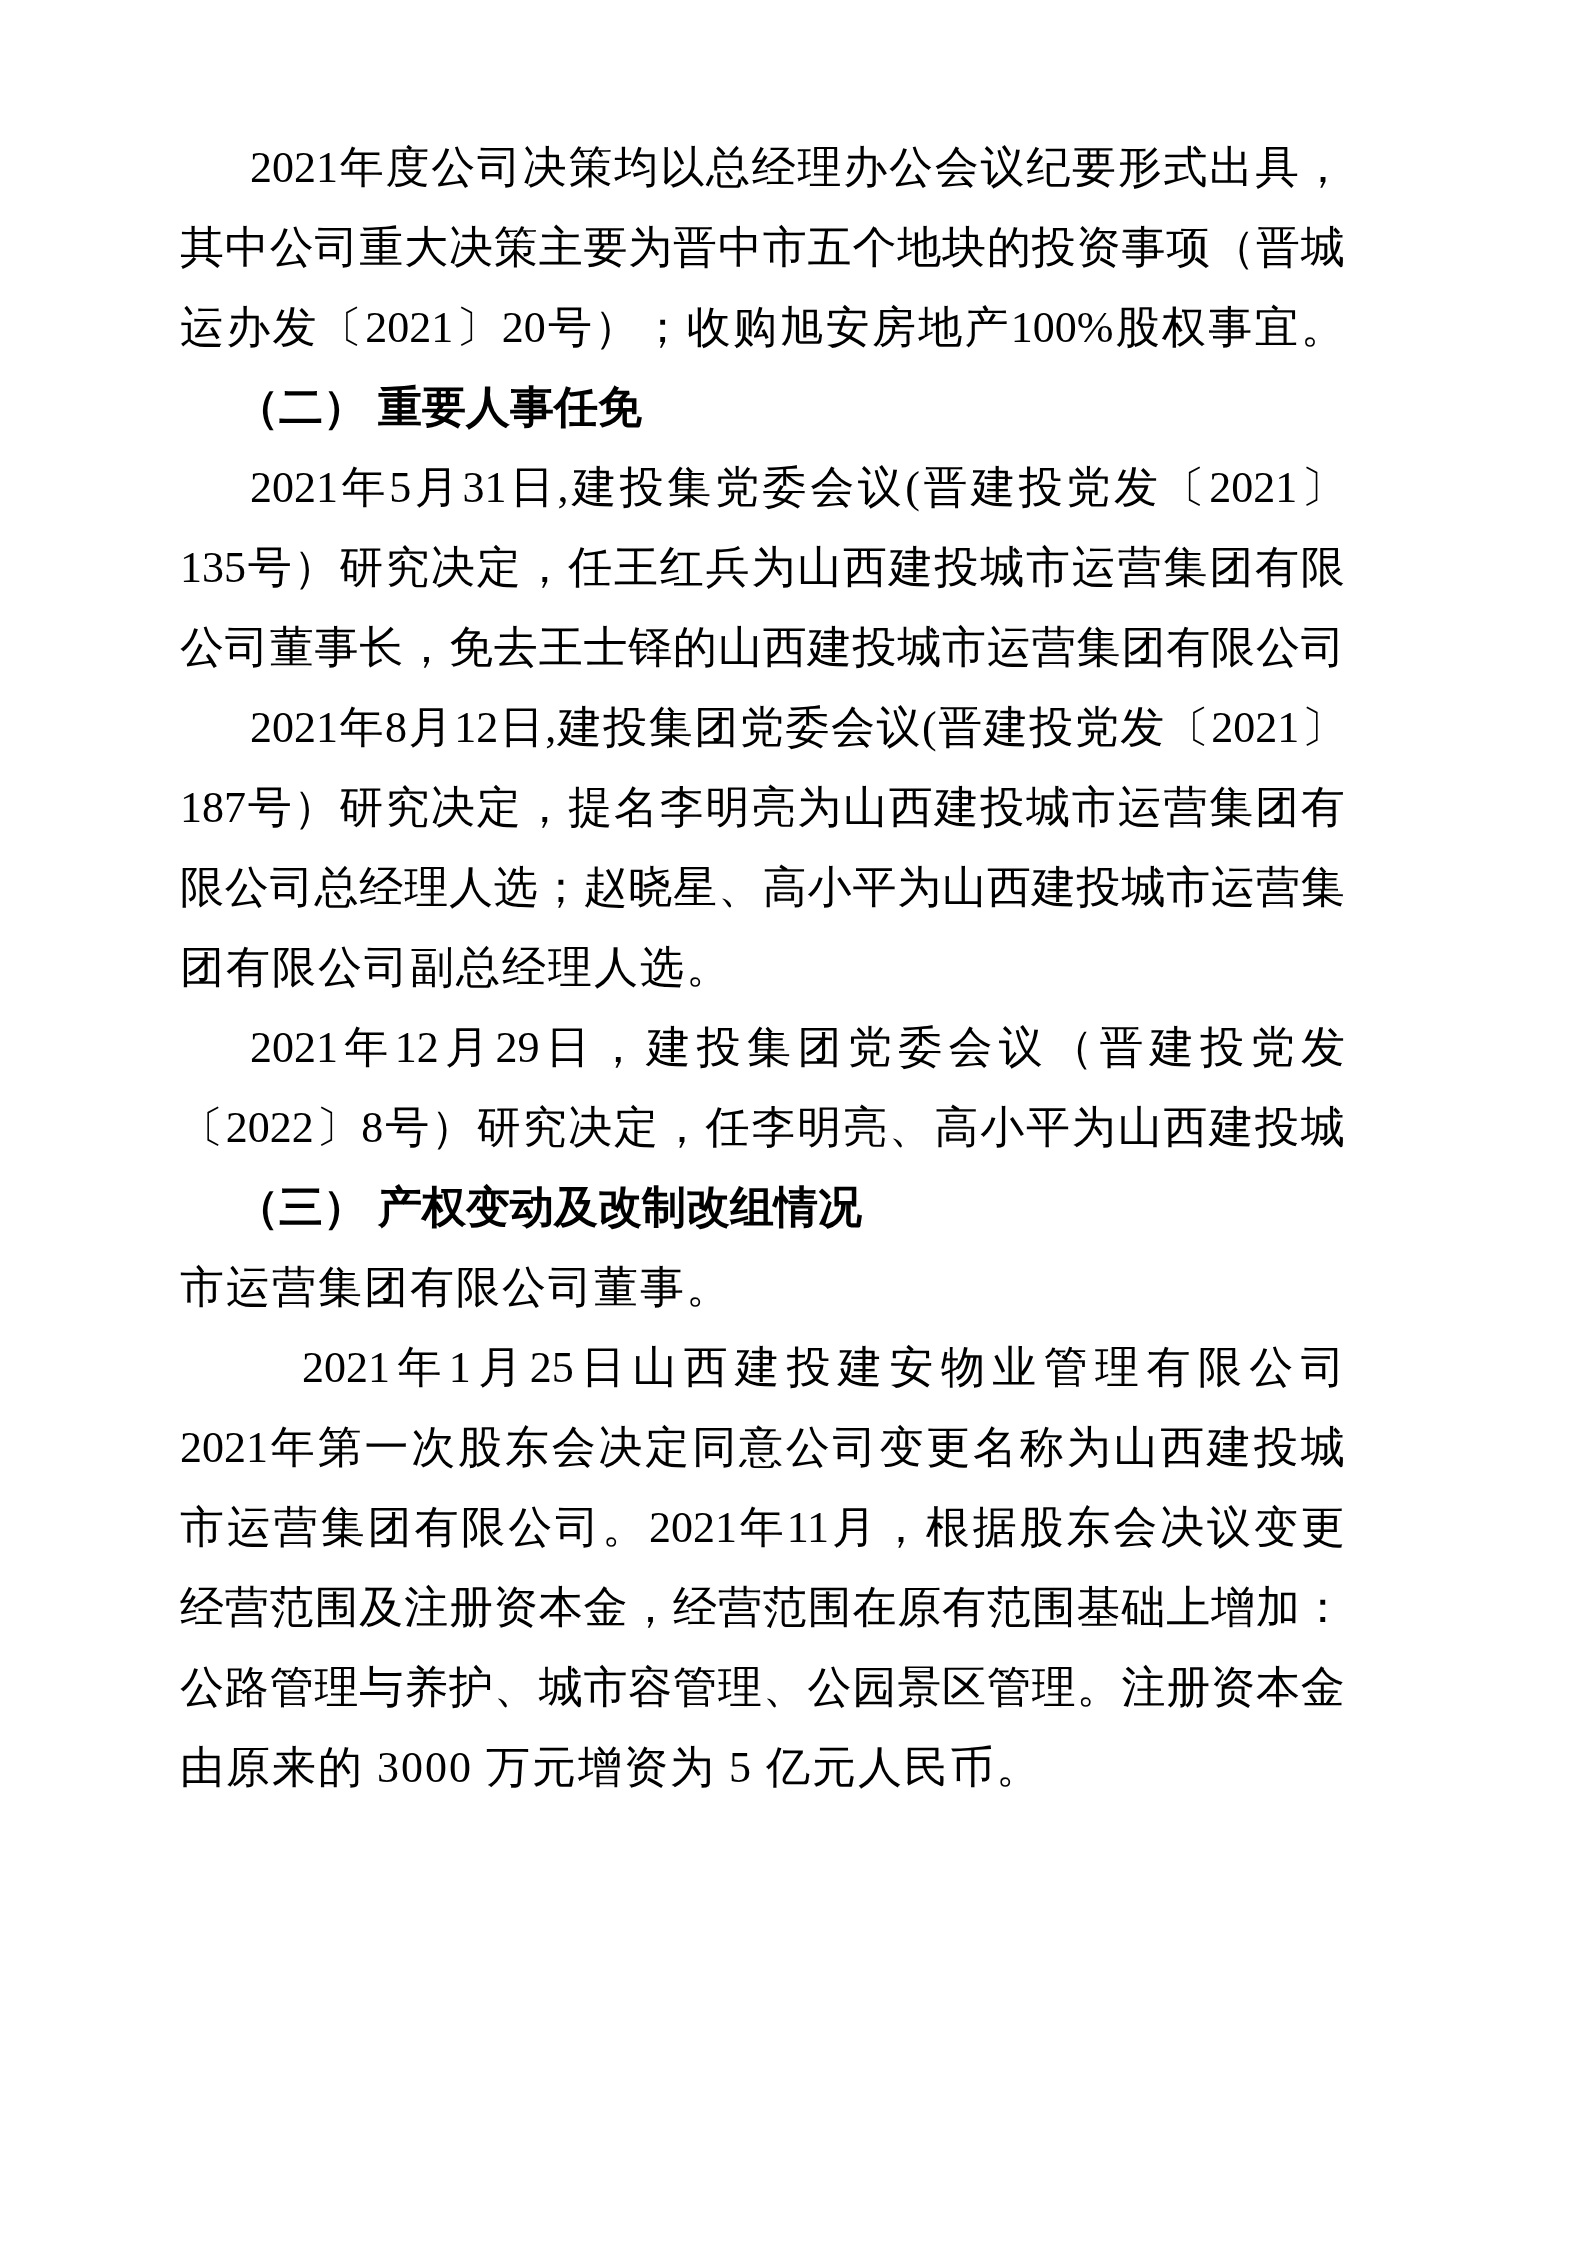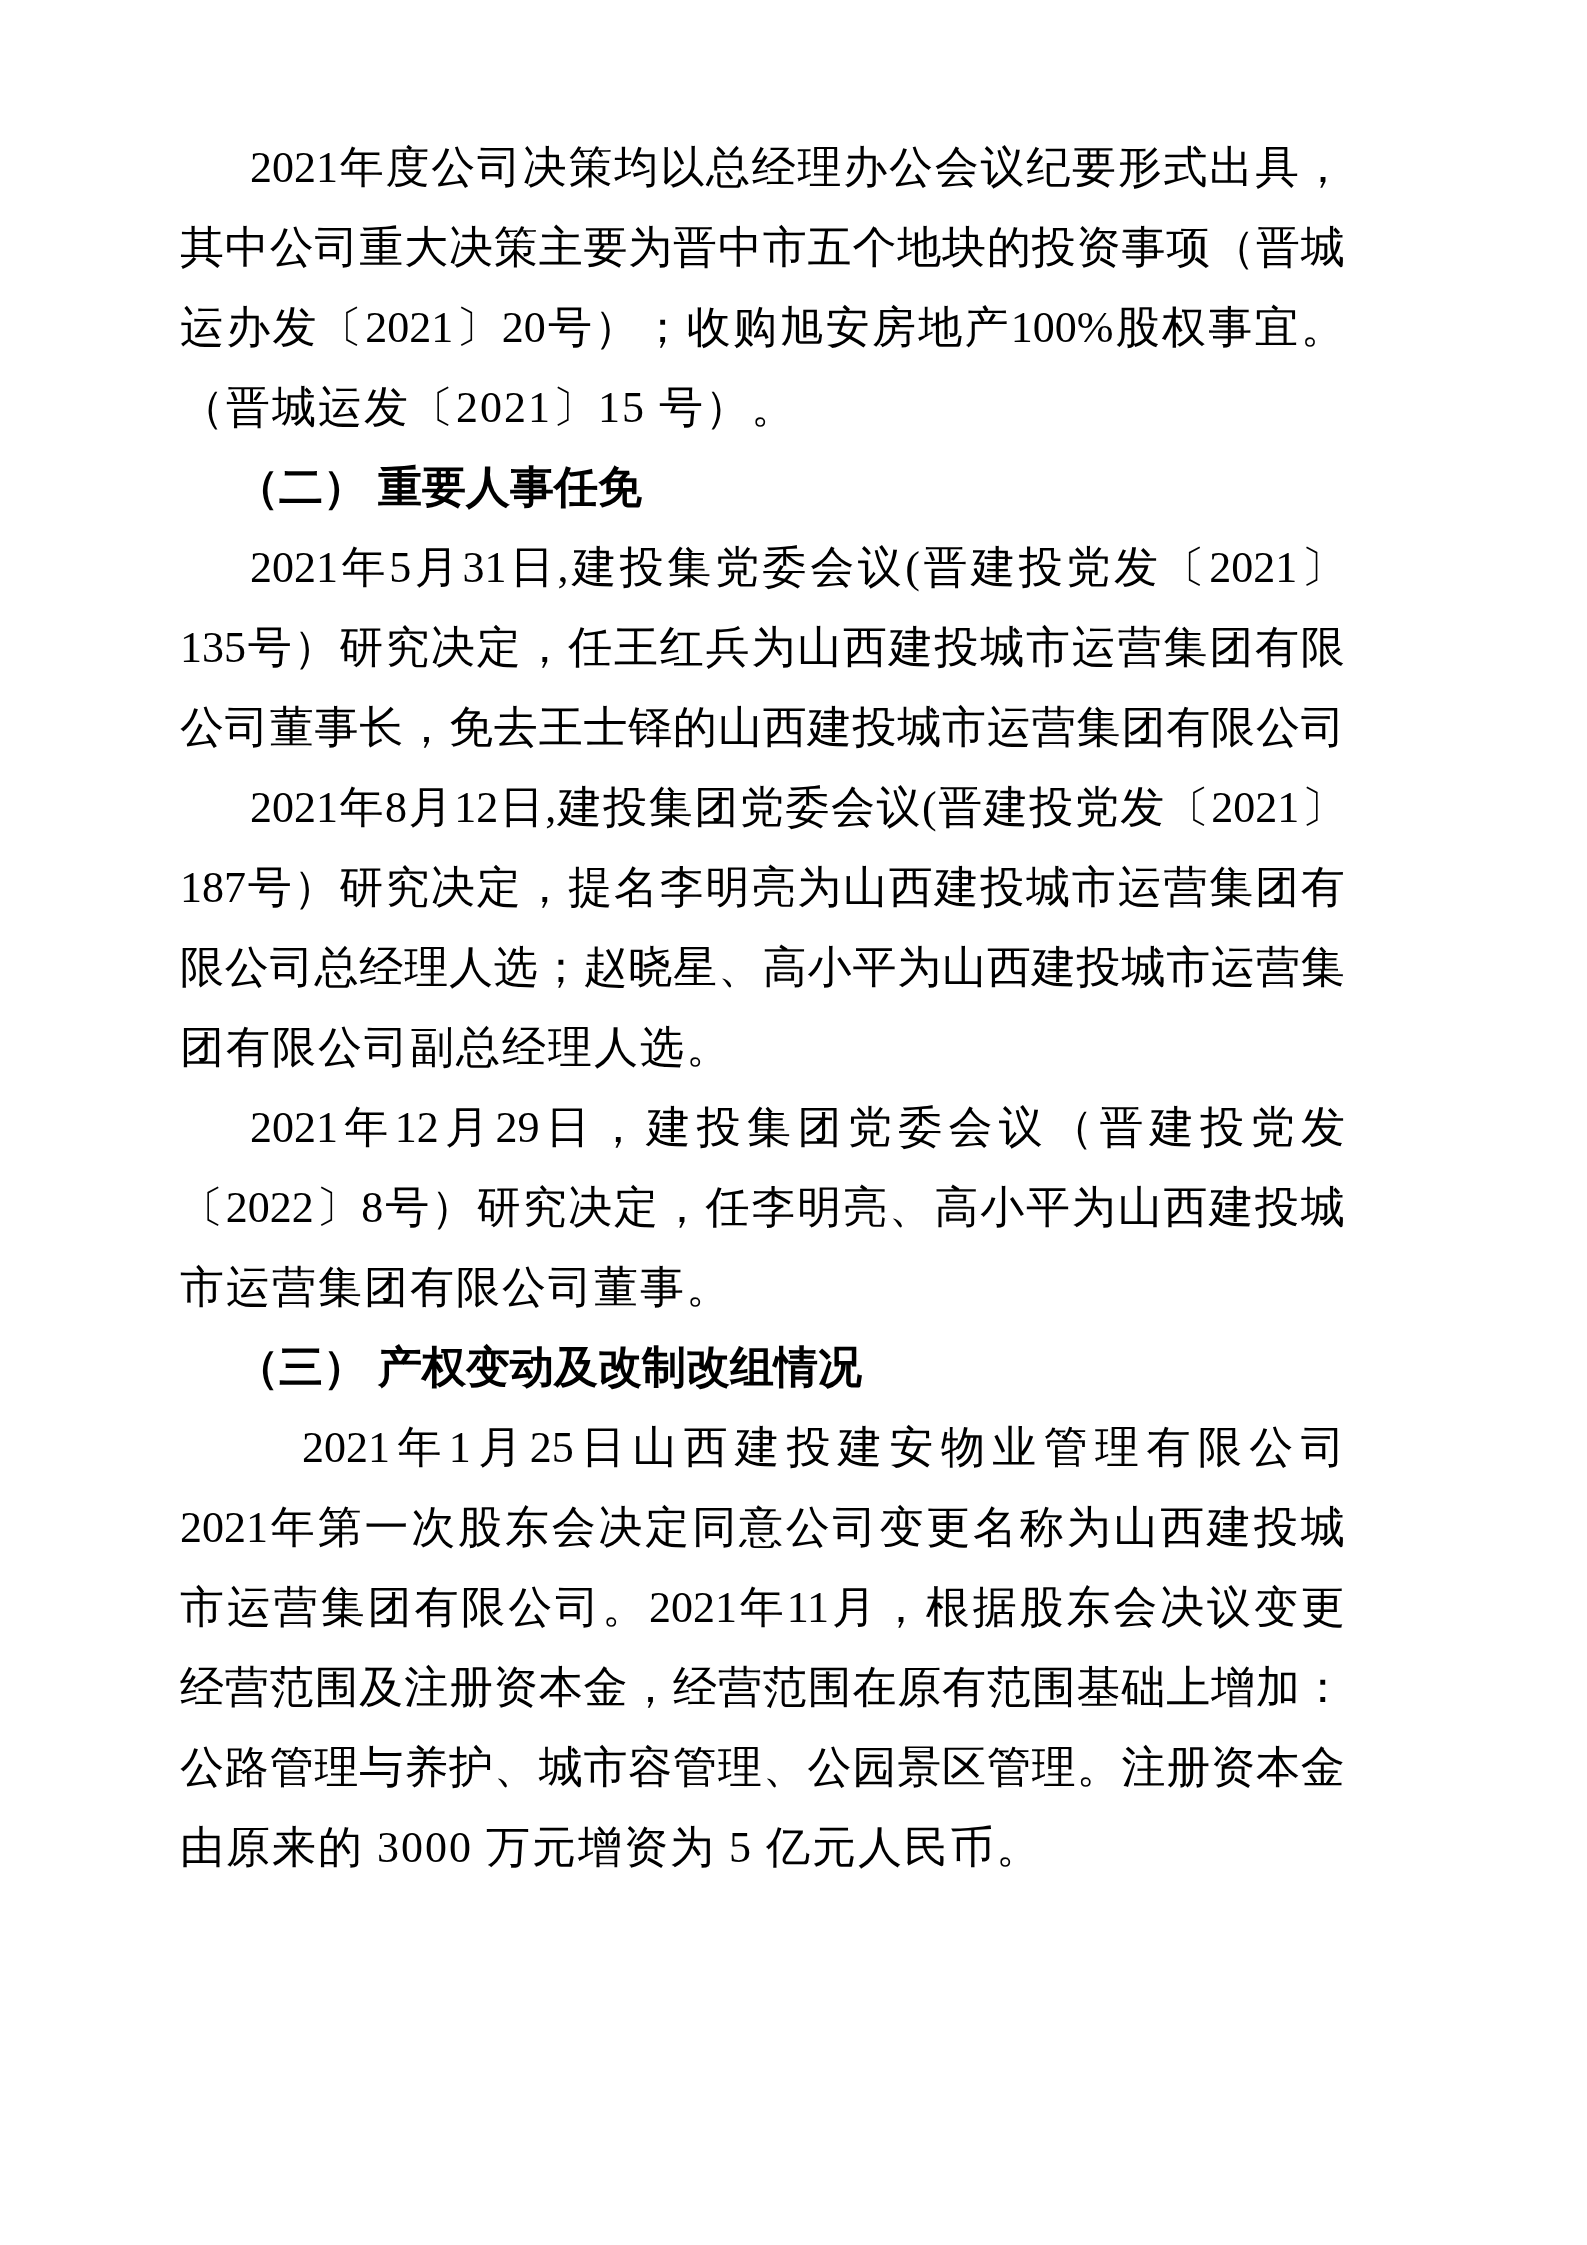--- a/index.html
+++ b/index.html
@@ -125,21 +125,20 @@
         <span>房</span>
         <span>地</span>
         <span>产</span>
         <span>100%</span>
         <span>股</span>
         <span>权</span>
         <span>事</span>
         <span>宜</span>
         <span>。</span>
       </div>
-      <div class="line plain">（晋城运发〔2021〕15 号）。</div>
       <div class="line heading">（二） 重要人事任免</div>
       <div class="line just first">
         <span>2021</span>
         <span>年</span>
         <span>5</span>
         <span>月</span>
         <span>31</span>
         <span>日</span>
         <span>,</span>
         <span>建</span>
@@ -339,22 +338,22 @@
         <span>高</span>
         <span>小</span>
         <span>平</span>
         <span>为</span>
         <span>山</span>
         <span>西</span>
         <span>建</span>
         <span>投</span>
         <span>城</span>
       </div>
+      <div class="line heading">（三） 产权变动及改制改组情况</div>
       <div class="line plain">市运营集团有限公司董事。</div>
-      <div class="line heading">（三） 产权变动及改制改组情况</div>
       <div class="line just first-deep">
         <span>2021</span>
         <span>年</span>
         <span>1</span>
         <span>月</span>
         <span>25</span>
         <span>日</span>
         <span>山</span>
         <span>西</span>
         <span>建</span>

